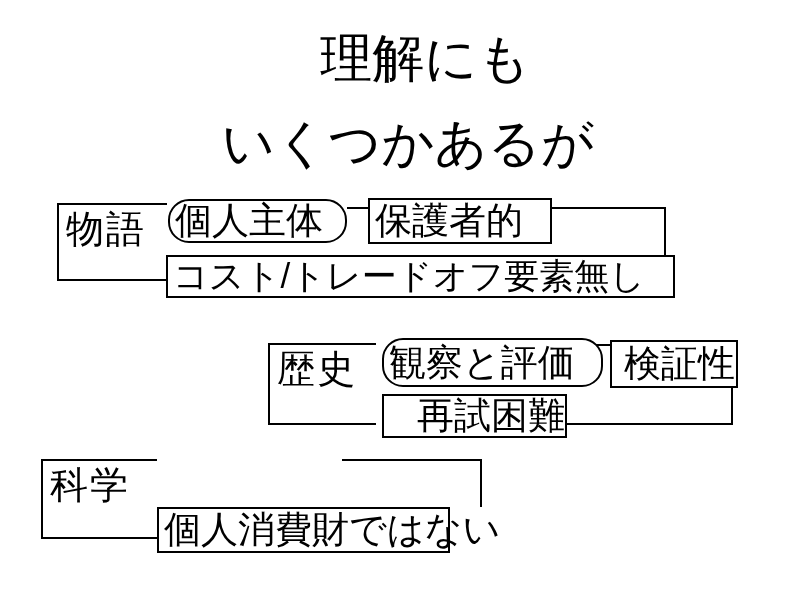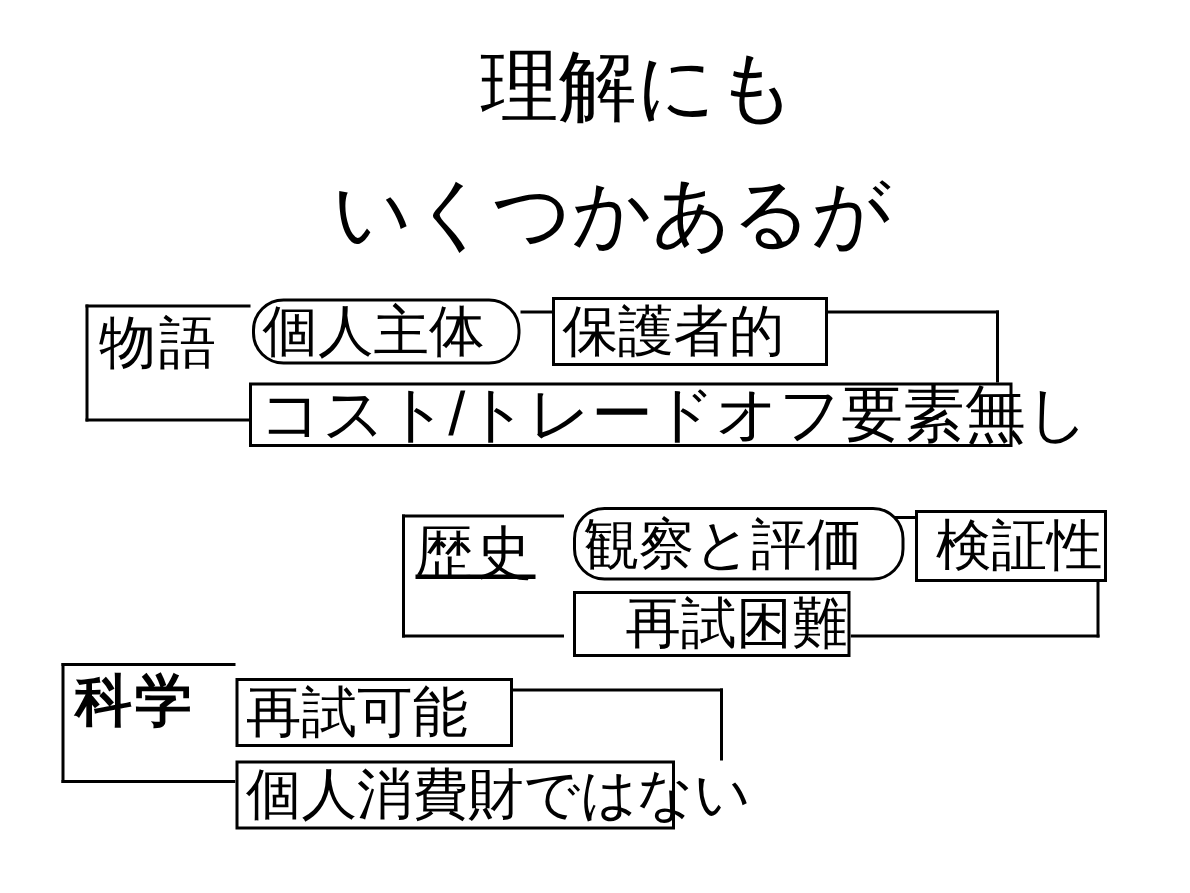--- a/index.html
+++ b/index.html
@@ -30,22 +30,22 @@
     border-right: none;
     background: #fff;
     z-index: 1;
     font-size: 38px;
     line-height: 40px;
     padding: 4px 0 0 7px;
     letter-spacing: 2px;
     white-space: nowrap;
   }
   #story-bracket   { left: 57px;  top: 203px; width: 110px; height: 78px; }
-  #history-bracket { left: 268px; top: 343px; width: 108px; height: 82px; text-decoration: underline; }
-  #science-bracket { left: 41px;  top: 442px; width: 116px; height: 80px; font-weight: bold; }
+  #history-bracket { left: 268px; top: 343px; width: 108px; height: 82px; }
+  #science-bracket { left: 41px;  top: 459px; width: 116px; height: 80px; }
 
   
   .conn { position: absolute; z-index: 1; background: transparent; }
   #story-conn {
     left: 347px; top: 207px; width: 319px; height: 49px;
     border-top: 2px solid #000; border-right: 2px solid #000;
   }
   #history-conn {
     left: 567px; top: 344px; width: 166px; height: 81px;
     border-top: 2px solid #000; border-right: 2px solid #000; border-bottom: 2px solid #000;
@@ -62,21 +62,21 @@
     border: 2px solid #000;
     z-index: 2;
     display: flex;
     align-items: center;
     padding-left: 5px;
     font-size: 37px;
     white-space: nowrap;
   }
   #story-box1   { left: 168px; top: 199px; width: 179px; height: 44px; border-radius: 21px; }
   #story-box2   { left: 368px; top: 198px; width: 184px; height: 46px; }
-  #story-box3   { left: 166px; top: 255px; width: 509px; height: 43px; font-size: 41px; }
+  #story-box3   { left: 166px; top: 255px; width: 509px; height: 43px; font-size: 35px; }
   #history-box1 { left: 382px; top: 338px; width: 221px; height: 49px; border-radius: 21px; }
   #history-box2 { left: 610px; top: 340px; width: 128px; height: 48px; padding-left: 12px; }
   #history-box3 { left: 382px; top: 394px; width: 185px; height: 44px; padding-left: 33px; }
   #science-box1 { left: 157px; top: 452px; width: 185px; height: 46px; }
   #science-box2 { left: 157px; top: 507px; width: 293px; height: 46px; }
 </style>
 </head>
 <body>
 
 <div class="slide">
@@ -109,20 +109,17 @@
     <span>検証性</span>
   </div>
   <div class="box" id="history-box3">
     <span>再試困難</span>
   </div>
 
   <div class="bracket" id="science-bracket">
     <span>科学</span>
   </div>
   <div class="conn" id="science-conn"></div>
-  <div class="box" id="science-box1">
-    <span>再試可能</span>
-  </div>
   <div class="box" id="science-box2">
     <span>個人消費財ではない</span>
   </div>
 
 </div>
 
 </body></html>

